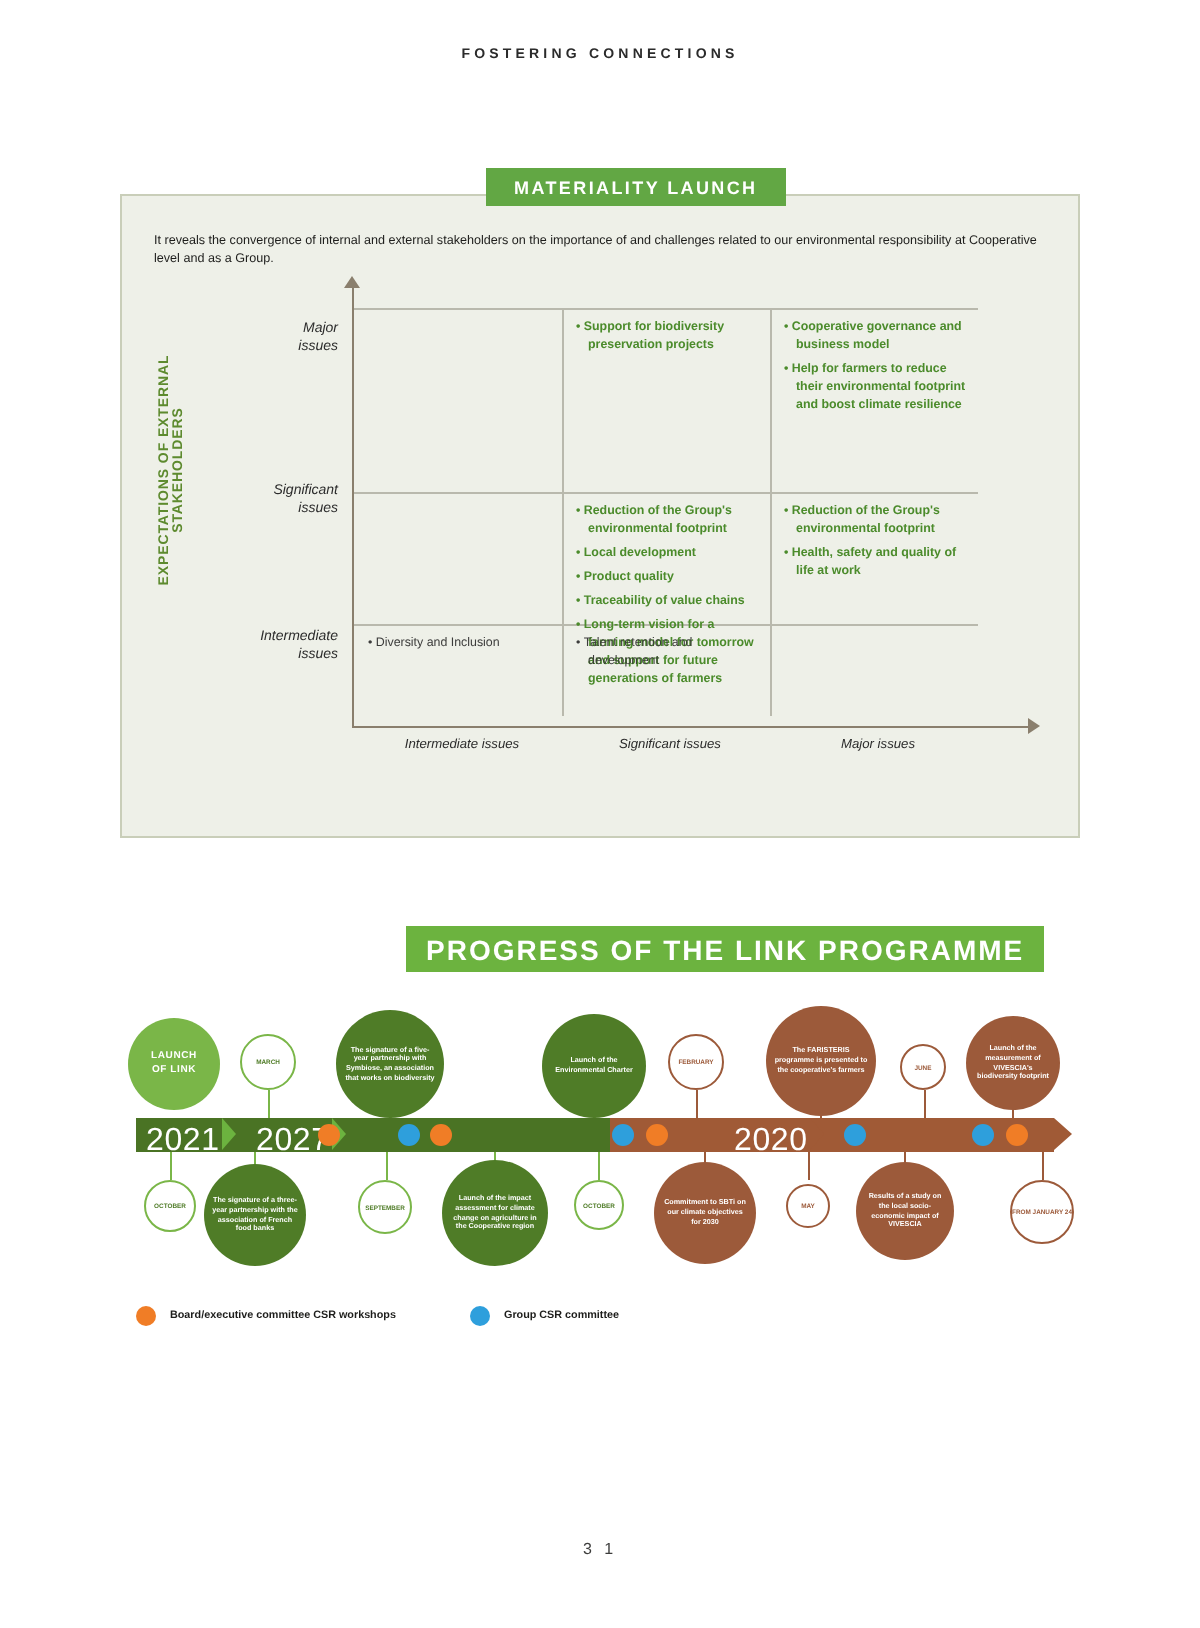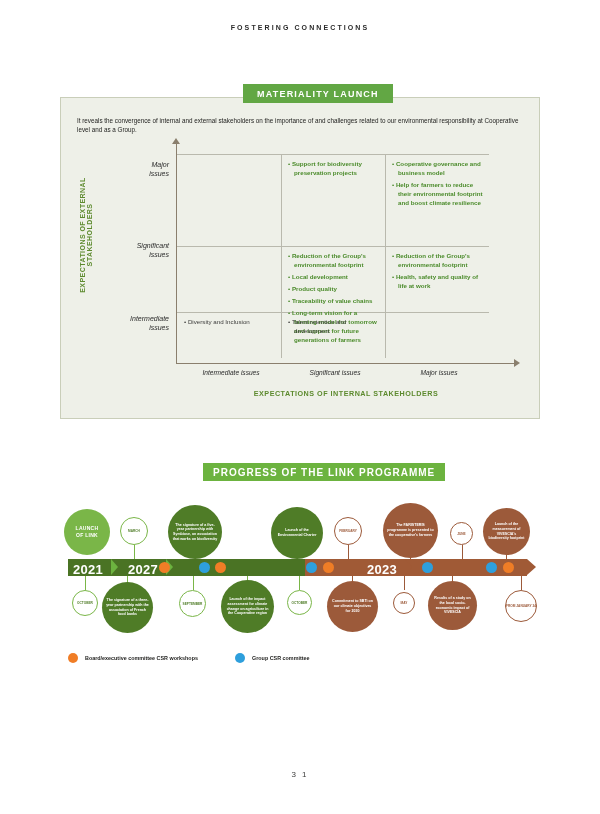--- a/index.html
+++ b/index.html
@@ -82,41 +82,41 @@
     padding-left:6px;text-indent:-6px;font-weight:bold;
   }
   .bullet:before{content:"\2022\00a0";}
   .g{color:#4b8b2b;}
   .d{color:#4f4f4f;}
   .plain{font-weight:normal;color:#3c3c3b;}
   
   .tl-title{
     position:absolute;left:203px;top:463px;
     background:#6cb33f;color:#ffffff;
-    font-size:10px;font-weight:bold;letter-spacing:1px;
+    font-size:14px;font-weight:bold;letter-spacing:1px;
     padding:4px 10px 3px 10px;
   }
   .bar-green{
     position:absolute;left:68px;top:559px;width:246px;height:17px;background:#4a7324;
   }
   .bar-green-tip{
     position:absolute;left:305px;top:559px;width:0;height:0;
     border-top:8.5px solid transparent;border-bottom:8.5px solid transparent;
     border-left:9px solid #4a7324;
   }
   .bar-brown{
     position:absolute;left:305px;top:559px;width:222px;height:17px;background:#a05a36;
   }
   .bar-brown-tip{
     position:absolute;left:527px;top:559px;width:0;height:0;
     border-top:8.5px solid transparent;border-bottom:8.5px solid transparent;
     border-left:9px solid #a05a36;
   }
   .yr{
-    position:absolute;top:562px;color:#ffffff;font-size:13px;font-weight:bold;
+    position:absolute;top:562px;color:#ffffff;font-size:16px;font-weight:normal;
     letter-spacing:.3px;
   }
   .yr-chev{
     position:absolute;top:559px;width:0;height:0;
     border-top:8.5px solid transparent;border-bottom:8.5px solid transparent;
     border-left:7px solid #6cb33f;
   }
   .yr-chev2{
     position:absolute;top:559px;width:0;height:0;
     border-top:8.5px solid transparent;border-bottom:8.5px solid transparent;
@@ -158,21 +158,20 @@
 
 <div class="page-header">FOSTERING CONNECTIONS</div>
 
 <div class="matrix-panel">
 
   <div class="matrix-head">
     <div class="h2">It reveals the convergence of internal and external stakeholders on the importance of and challenges related to our environmental responsibility at Cooperative level and as a Group.</div>
   </div>
 
   <div class="y-caption">EXPECTATIONS OF EXTERNAL STAKEHOLDERS</div>
-  <div class="x-caption">EXPECTATIONS OF INTERNAL STAKEHOLDERS</div>
 
   <div class="axis-y"></div>
   <div class="axis-x"></div>
   <div class="arrow-up"></div>
   <div class="arrow-right"></div>
 
   <div class="grid">
     <div class="gline-h" style="top:0px;"></div>
     <div class="gline-h" style="top:92px;"></div>
     <div class="gline-h" style="top:158px;"></div>
@@ -272,21 +271,21 @@
 
 <div class="bar-green"></div>
 <div class="bar-green-tip"></div>
 <div class="bar-brown"></div>
 <div class="bar-brown-tip"></div>
 
 <div class="yr" style="left:73px;">2021</div>
 <div class="yr-chev" style="left:111px;"></div>
 <div class="yr" style="left:128px;">2027</div>
 <div class="yr-chev" style="left:166px;"></div>
-<div class="yr" style="left:367px;">2023</div>
+<div class="yr" style="left:367px;">2020</div>
 <div class="yr-chev2" style="left:405px;"></div>
 
 <div class="dot dot-o" style="left:159px;"></div>
 <div class="dot dot-b" style="left:199px;"></div>
 <div class="dot dot-o" style="left:215px;"></div>
 <div class="dot dot-b" style="left:306px;"></div>
 <div class="dot dot-o" style="left:323px;"></div>
 <div class="dot dot-b" style="left:422px;"></div>
 <div class="dot dot-b" style="left:486px;"></div>
 <div class="dot dot-o" style="left:503px;"></div>

